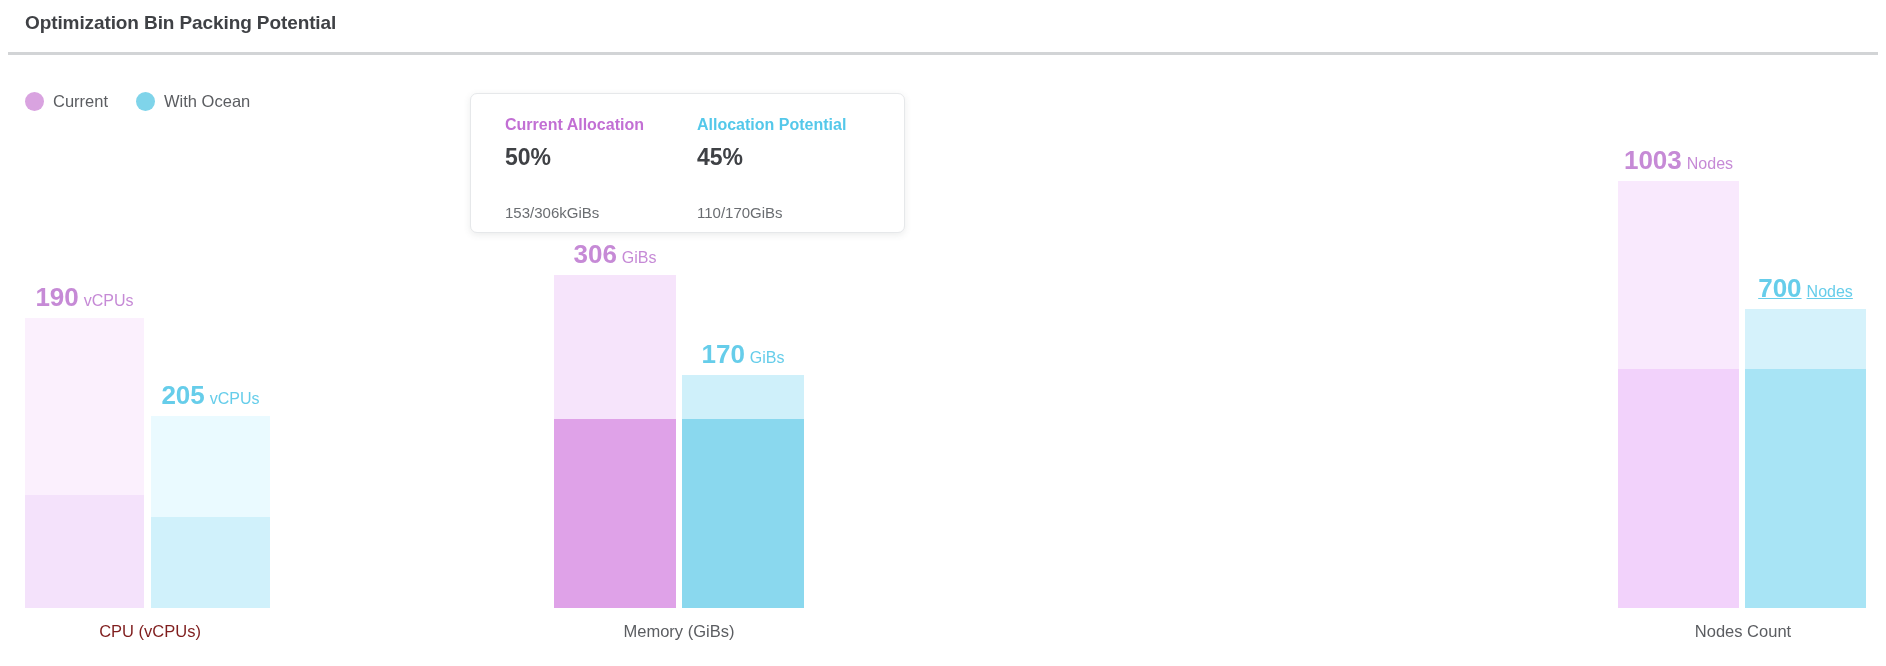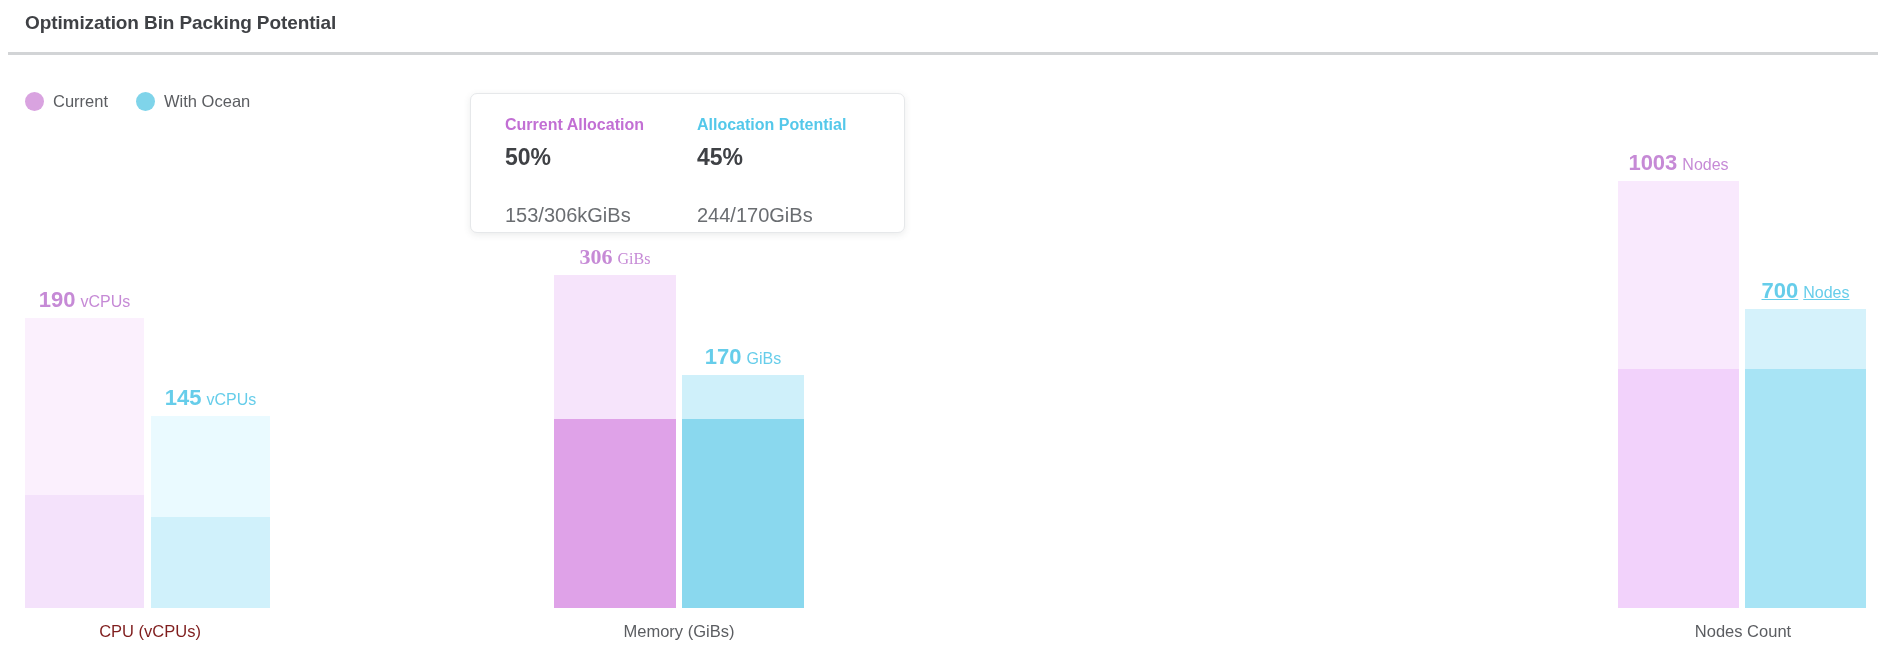--- a/index.html
+++ b/index.html
@@ -47,21 +47,21 @@
   }
   .info-col{width:192px;}
   .info-col-head{
     font-size:16px;font-weight:bold;white-space:nowrap;margin-bottom:11px;
   }
   .info-col-value{
     font-size:23px;font-weight:bold;color:#3f4145;margin-bottom:5px;
     line-height:1.1;
   }
   .info-col-sub{
-    font-size:20px;color:#6a6d71;white-space:nowrap;margin-top:34px;
+    font-size:15px;color:#6a6d71;white-space:nowrap;margin-top:34px;
   }
 
   
   .chart{
     position:absolute;left:0;top:0;width:1886px;height:666px;
     pointer-events:none;
   }
   .group{position:absolute;bottom:0;height:666px;}
   .group-label{
     position:absolute;left:0;width:100%;top:622px;
@@ -70,21 +70,21 @@
   .bar{
     position:absolute;bottom:58px;
     display:flex;flex-direction:column;justify-content:flex-end;
   }
   .bar-cap{width:100%;}
   .bar-fill{width:100%;}
   .bar-value{
     position:absolute;left:50%;transform:translateX(-50%);
     white-space:nowrap;font-size:0;
   }
-  .bar-value .num{font-size:22px;font-weight:bold;}
+  .bar-value .num{font-size:26px;font-weight:bold;}
   .bar-value .unit{font-size:16px;margin-left:5px;font-weight:normal;}
 </style>
 </head>
 <body>
 
 <div id="root">
 
   <div class="panel-title">Optimization Bin Packing Potential</div>
 
   <div class="header-divider"></div>
@@ -102,44 +102,44 @@
 
   <div class="info-card">
     <div class="info-col">
       <div class="info-col-head" style="color:#c26fd4">Current Allocation</div>
       <div class="info-col-value">50%</div>
       <div class="info-col-sub">153/306kGiBs</div>
     </div>
     <div class="info-col">
       <div class="info-col-head" style="color:#54c8ea">Allocation Potential</div>
       <div class="info-col-value">45%</div>
-      <div class="info-col-sub">244/170GiBs</div>
+      <div class="info-col-sub">110/170GiBs</div>
     </div>
   </div>
 
   <div class="chart" id="chart-area">
       <div class="group" style="left: 25px; width: 250px;">
         <div class="bar" style="left: 0px; width: 119px; height: 290px;">
           <div class="bar-cap" style="background: rgb(251, 240, 253); height: 177px;"></div>
           <div class="bar-fill" style="background: rgb(244, 226, 251); height: 113px;"></div>
         </div>
         <div class="bar-value" style="bottom: 353px; left: 59.5px; color: rgb(198, 138, 214);"><span class="num">190</span><span class="unit">vCPUs</span></div>
         <div class="bar" style="left: 126px; width: 119px; height: 192px;">
           <div class="bar-cap" style="background: rgb(234, 250, 255); height: 101px;"></div>
           <div class="bar-fill" style="background: rgb(208, 241, 251); height: 91px;"></div>
         </div>
-        <div class="bar-value" style="bottom: 255px; left: 185.5px; color: rgb(102, 205, 234);"><span class="num">145</span><span class="unit">vCPUs</span></div>
+        <div class="bar-value" style="bottom: 255px; left: 185.5px; color: rgb(102, 205, 234);"><span class="num">205</span><span class="unit">vCPUs</span></div>
         <div class="group-label" style="color: #7f1d1d;">CPU (vCPUs)</div>
       </div>
       <div class="group" style="left: 554px; width: 250px;">
         <div class="bar" style="left: 0px; width: 122px; height: 333px;">
           <div class="bar-cap" style="background: rgb(246, 228, 251); height: 144px;"></div>
           <div class="bar-fill" style="background: rgb(223, 162, 232); height: 189px;"></div>
         </div>
-        <div class="bar-value" style="bottom: 396px; left: 61px; color: rgb(198, 138, 214); font-family: Liberation Serif, serif;"><span class="num">306</span><span class="unit">GiBs</span></div>
+        <div class="bar-value" style="bottom: 396px; left: 61px; color: rgb(198, 138, 214);"><span class="num">306</span><span class="unit">GiBs</span></div>
         <div class="bar" style="left: 128px; width: 122px; height: 233px;">
           <div class="bar-cap" style="background: rgb(207, 240, 250); height: 44px;"></div>
           <div class="bar-fill" style="background: rgb(138, 216, 238); height: 189px;"></div>
         </div>
         <div class="bar-value" style="bottom: 296px; left: 189px; color: rgb(102, 205, 234);"><span class="num">170</span><span class="unit">GiBs</span></div>
         <div class="group-label" style="color: rgb(91, 93, 97);">Memory (GiBs)</div>
       </div>
       <div class="group" style="left: 1618px; width: 250px;">
         <div class="bar" style="left: 0px; width: 121px; height: 427px;">
           <div class="bar-cap" style="background: rgb(249, 233, 253); height: 188px;"></div>

